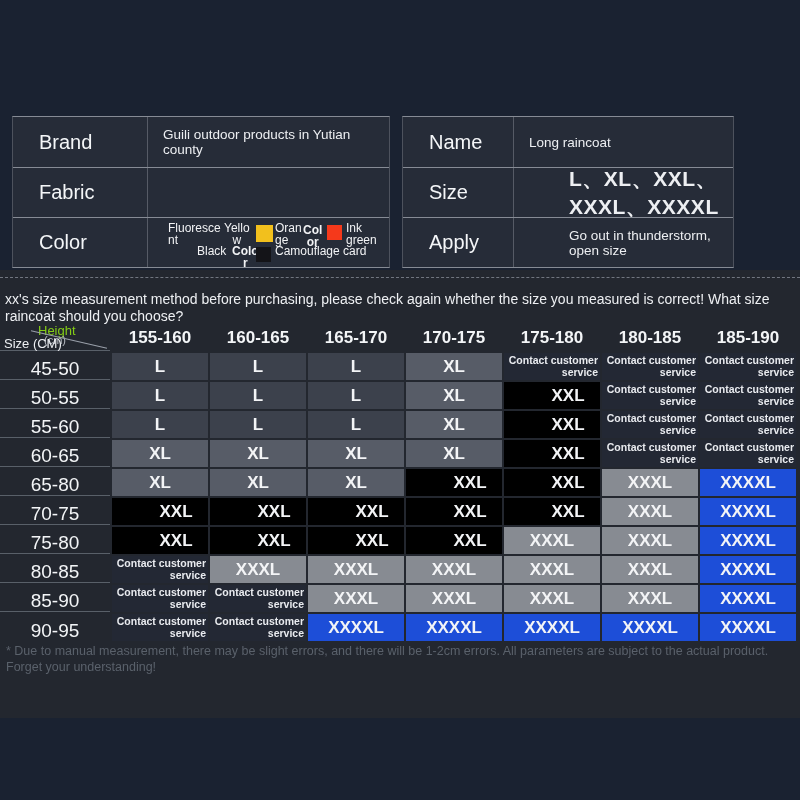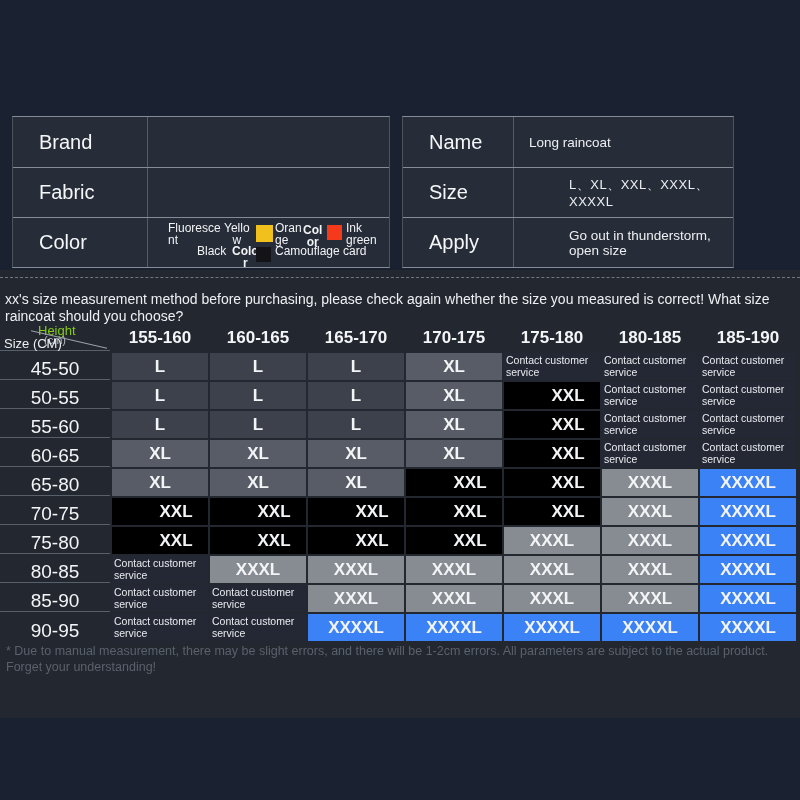--- a/index.html
+++ b/index.html
@@ -18,21 +18,21 @@
     border-left:1px solid #4d525d;border-right:1px solid #4d525d;box-sizing:border-box;}
   .spec-left{left:12px;width:378px;}
   .spec-right{left:402px;width:332px;}
   .spec-row{display:flex;height:50px;box-sizing:border-box;}
   .spec-row + .spec-row{border-top:1px solid #868b95;gap:40px;}
   .spec-label{display:flex;align-items:center;padding-left:26px;font-size:20px;color:#f4f6f8;
     border-right:1px solid #565b66;box-sizing:border-box;flex:0 0 auto;}
   .spec-left .spec-label{width:135px;}
   .spec-right .spec-label{width:111px;}
   .spec-value{flex:1;display:flex;align-items:center;padding-left:15px;font-size:13.5px;color:#edeff2;}
-  .size-value{font-size:13px;font-weight:400;letter-spacing:.5px;}
+  .size-value{font-size:21px;font-weight:700;letter-spacing:.5px;}
 
   
   .color-frags{position:relative;flex:1;}
   .frag{position:absolute;font-size:12px;line-height:12px;color:#f2f3f5;white-space:pre-line;text-align:center;}
   .frag.bold{font-weight:700;}
   .frag.left{text-align:left;}
   .sw{position:absolute;display:block;}
   .sw-yellow{left:68px;top:7px;width:17px;height:17px;}
   .sw-red{left:139px;top:7px;width:15px;height:15px;}
   .sw-olive{left:214px;top:4px;width:17px;height:17px;}
@@ -56,43 +56,44 @@
     grid-template-rows:26px repeat(10,27px);gap:2px;}
   .c{display:flex;align-items:center;justify-content:center;box-sizing:border-box;}
   .hdr{font-size:17px;font-weight:700;color:#f3f5f7;}
   .rl{font-size:19px;color:#f3f5f7;border-bottom:1px solid #596069;margin-top:6px;}
   .rl-last{border-bottom:none;}
   .cell{font-size:17px;font-weight:600;color:#f3f4f6;}
   .s-l{background:#3c414c;}
   .s-xl{background:#575c67;}
   .s-xxl{background:#000000;padding-left:32px;}
   .s-xxxl{background:#878b92;}
-  .s-xxxxl{background:#3b82f6;}
-  .s-contact{background:#232834;font-size:10.5px;font-weight:400;line-height:1.1;
-    color:#e9ebef;text-align:left;padding:0 2px;}
+  .s-xxxxl{background:#1d4ed8;}
+  .s-contact{background:#232834;font-size:10.5px;font-weight:700;line-height:1.1;
+    color:#e9ebef;text-align:right;padding:0 2px;}
   .corner{position:relative;border-bottom:1px solid #596069;}
   .corner .h{position:absolute;left:38px;top:-2px;font-size:13px;color:#84cc16;}
   .corner .u{position:absolute;left:44px;top:9px;font-size:11px;color:#b9bdc4;}
   .corner .s{position:absolute;left:4px;top:11px;font-size:13px;color:#eef0f3;}
   .corner .diag{position:absolute;left:30px;top:14px;width:78px;height:1px;background:#9aa0aa;
     transform:rotate(13deg);}
 
   
   .footnote{position:absolute;left:6px;top:644px;width:786px;font-size:12.5px;line-height:1.25;
     color:#5a616b;white-space:pre-line;}
 </style>
 </head>
 <body>
 
 <div class="band"></div>
 <div class="dashline"></div>
 
 <div class="spec spec-left">
   <div class="spec-row">
     <div class="spec-label">Brand</div>
+    <div class="spec-value">Guili outdoor products in Yutian county</div>
   </div>
   <div class="spec-row">
     <div class="spec-label">Fabric</div>
   </div>
   <div class="spec-row">
     <div class="spec-label">Color</div>
     <div class="color-frags">
       <span class="frag left f-fluo">Fluoresce
 nt</span>
       <span class="frag f-yellow">Yello

